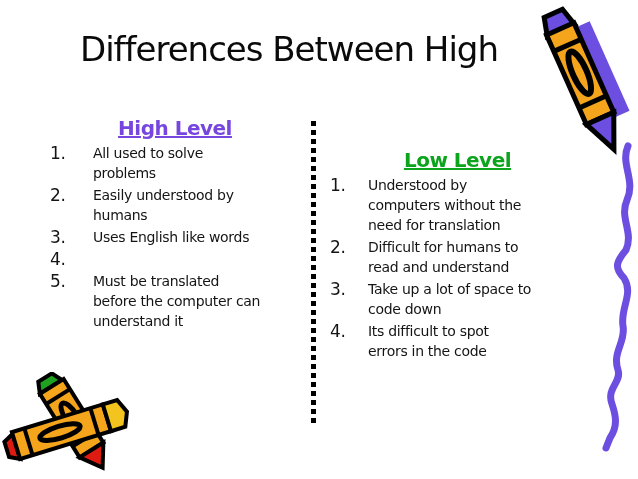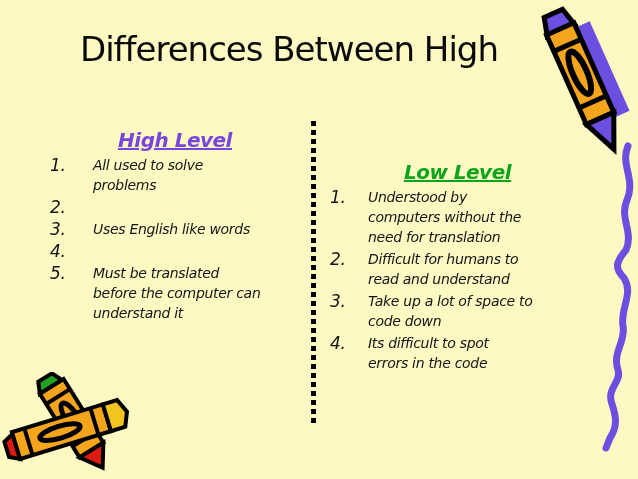--- a/index.html
+++ b/index.html
@@ -1,33 +1,33 @@
 <!DOCTYPE html>
 <html><head>
 <meta charset="utf-8">
 <style>
   * { margin:0; padding:0; box-sizing:border-box; }
   html,body { background:#888; }
   .slide {
     position:relative;
     width:638px; height:479px;
-    background:#fef9c3;
+    background:#ffffff;
     overflow:hidden;
     font-family:"DejaVu Sans","Liberation Sans",sans-serif;
   }
   .title {
     position:absolute; top:28px; left:0; width:578px;
     text-align:center;
     font-size:34px; line-height:42px; font-weight:400;
     letter-spacing:-1px;
     color:#0a0a0a;
   }
   .title .tline { display:block; white-space:nowrap; }
 
-  .col { position:absolute; top:128px;font-style:italic; }
+  .col { position:absolute; top:116px; }
   .col-left  { left:45px;  width:260px; }
   .col-right { left:325px; width:265px; }
   .col-header {
     display:block; text-align:center;
     font-size:20px; line-height:24px; font-weight:bold;
     text-decoration:underline;
     letter-spacing:-0.5px;
     margin-bottom:3px;
   }
   .list { padding-left:5px; }
@@ -62,20 +62,24 @@
     <div class="list">
       <div class="item">
         <span class="num">1.</span>
         <span class="txt">
           <span class="line">All used to solve</span>
           <span class="line">problems</span>
         </span>
       </div>
       <div class="item">
         <span class="num">2.</span>
+        <span class="txt">
+          <span class="line">Easily understood by</span>
+          <span class="line">humans</span>
+        </span>
       </div>
       <div class="item">
         <span class="num">3.</span>
         <span class="txt">
           <span class="line">Uses English like words</span>
         </span>
       </div>
       <div class="item">
         <span class="num">4.</span>
       </div>

